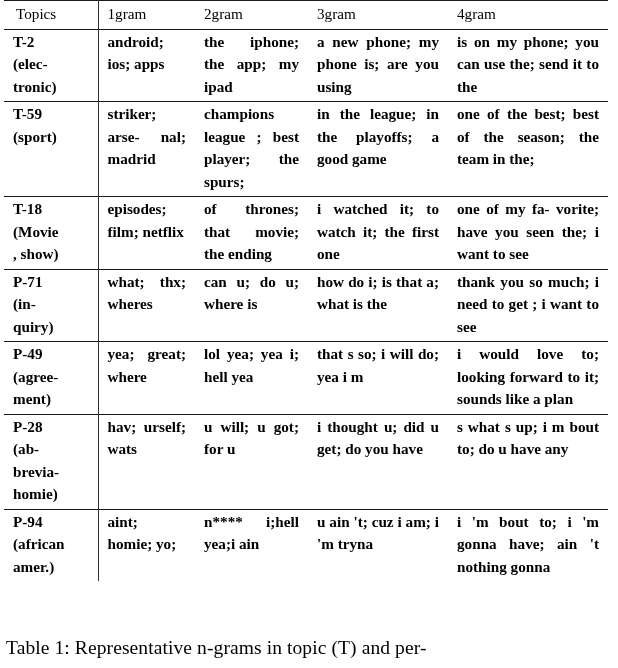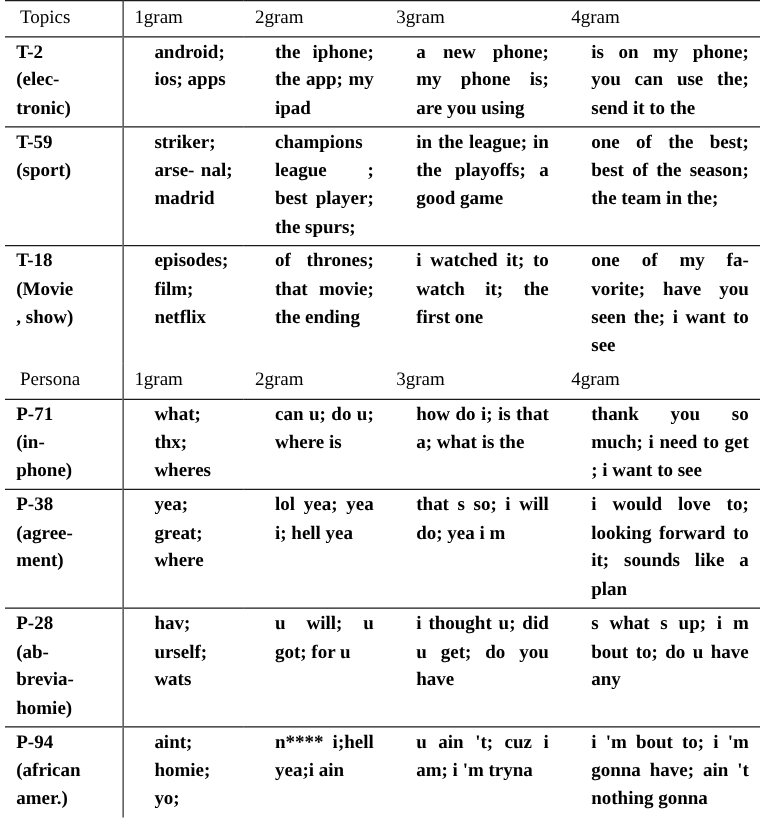--- a/index.html
+++ b/index.html
@@ -80,21 +80,20 @@
     padding-right: 4px;
   }
 
   .cell-lines span { display: block; }
 
   
   .para {
     display: block;
     text-align: justify;
     text-align-last: left;
-    margin-left: 16px;
   }
 
   .caption {
     position: absolute;
     left: 6px;
     top: 636px;
     width: 608px;
     font-size: 19.5px;
     line-height: 1.25;
     letter-spacing: 0.1px;
@@ -177,51 +176,44 @@
             <span class="para">of thrones; that movie; the ending</span>
           </td>
         <td>
             <span class="para">i watched it; to watch it; the first one</span>
           </td>
         <td>
             <span class="para">one of my fa- vorite; have you seen the; i want to see</span>
           </td>
       </tr>
 
-      <tr class="rule-thick-top">
-        <th class="label-cell">Persona</th>
-        <th>1gram</th>
-        <th>2gram</th>
-        <th>3gram</th>
-        <th>4gram</th>
-      </tr>
 
       <tr class="body-row">
         <td class="label-cell cell-lines">
           <span>P-71</span>
           <span>(in-</span>
-          <span>phone)</span>
+          <span>quiry)</span>
         </td>
         <td>
             <span class="para">what; thx; wheres</span>
           </td>
         <td>
             <span class="para">can u; do u; where is</span>
           </td>
         <td>
             <span class="para">how do i; is that a; what is the</span>
           </td>
         <td>
             <span class="para">thank you so much; i need to get ; i want to see</span>
           </td>
       </tr>
 
       <tr class="body-row">
         <td class="label-cell cell-lines">
-          <span>P-38</span>
+          <span>P-49</span>
           <span>(agree-</span>
           <span>ment)</span>
         </td>
         <td>
             <span class="para">yea; great; where</span>
           </td>
         <td>
             <span class="para">lol yea; yea i; hell yea</span>
           </td>
         <td>
@@ -269,14 +261,15 @@
             <span class="para">u ain 't; cuz i am; i 'm tryna</span>
           </td>
         <td>
             <span class="para">i 'm bout to; i 'm gonna have; ain 't nothing gonna</span>
           </td>
       </tr>
 
     </tbody>
   </table>
 
+  <div class="caption">Table 1: Representative n-grams in topic (T) and per-</div>
 
 </div>
 
 </body></html>

